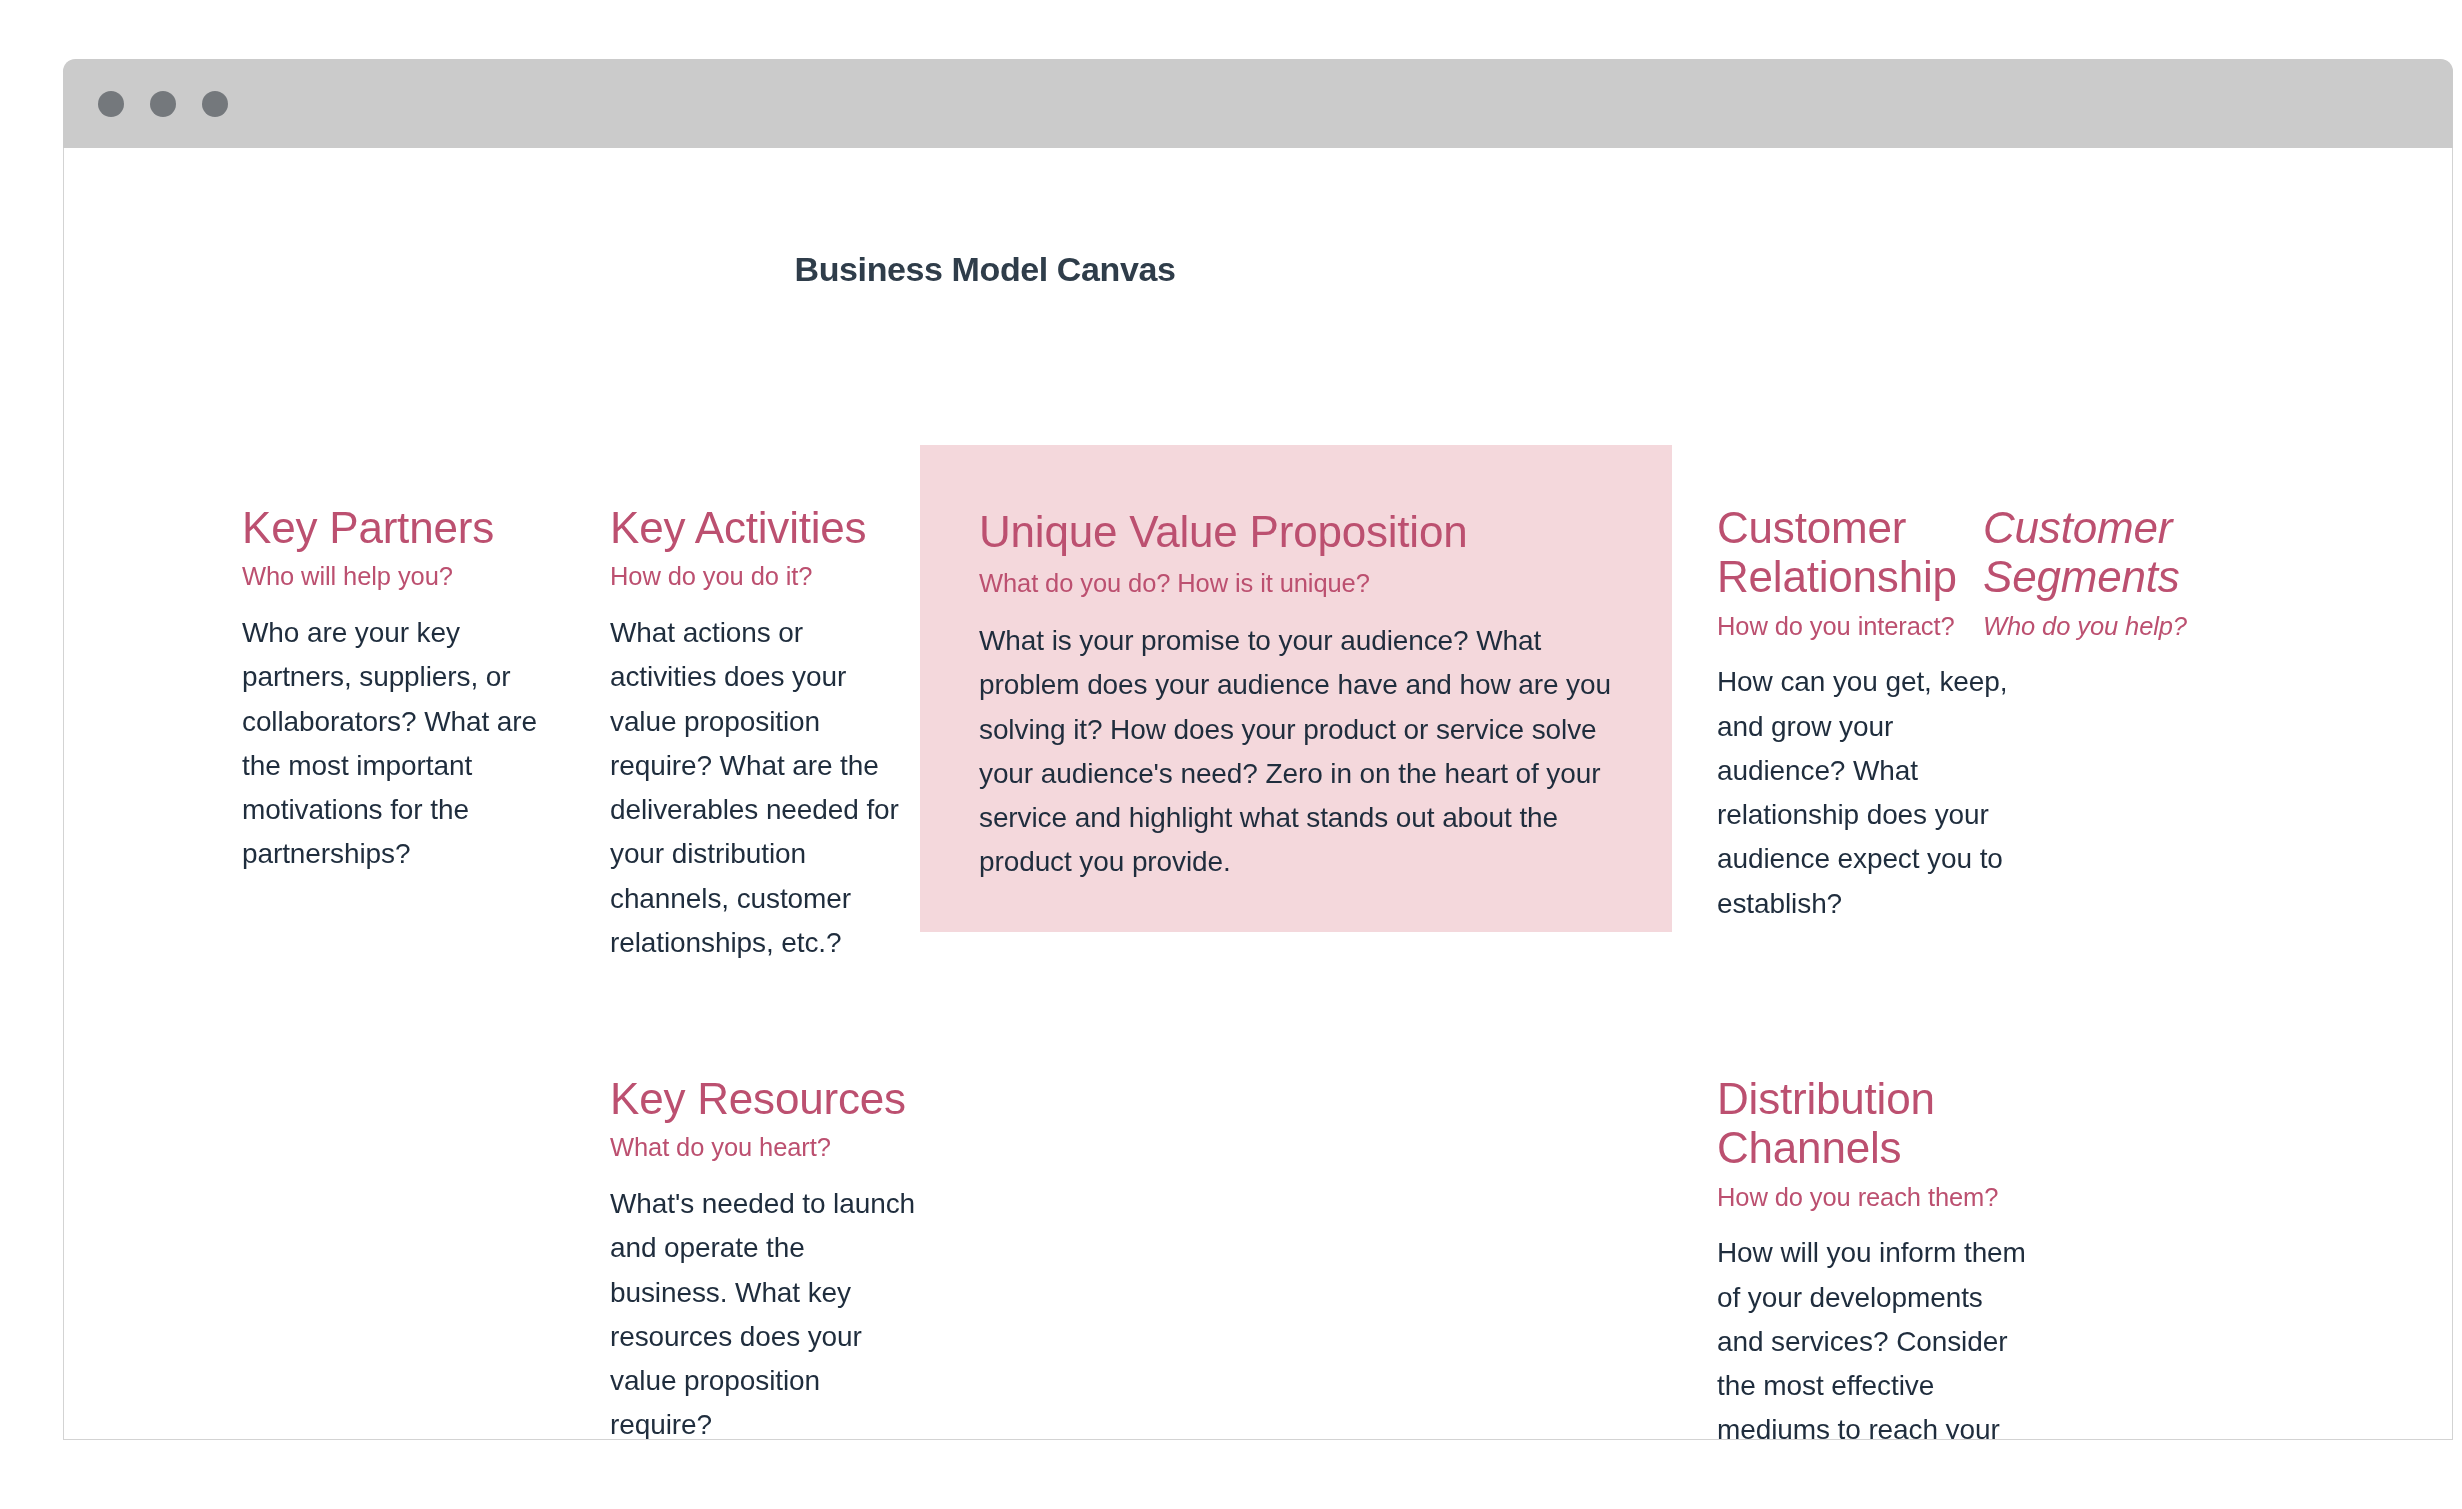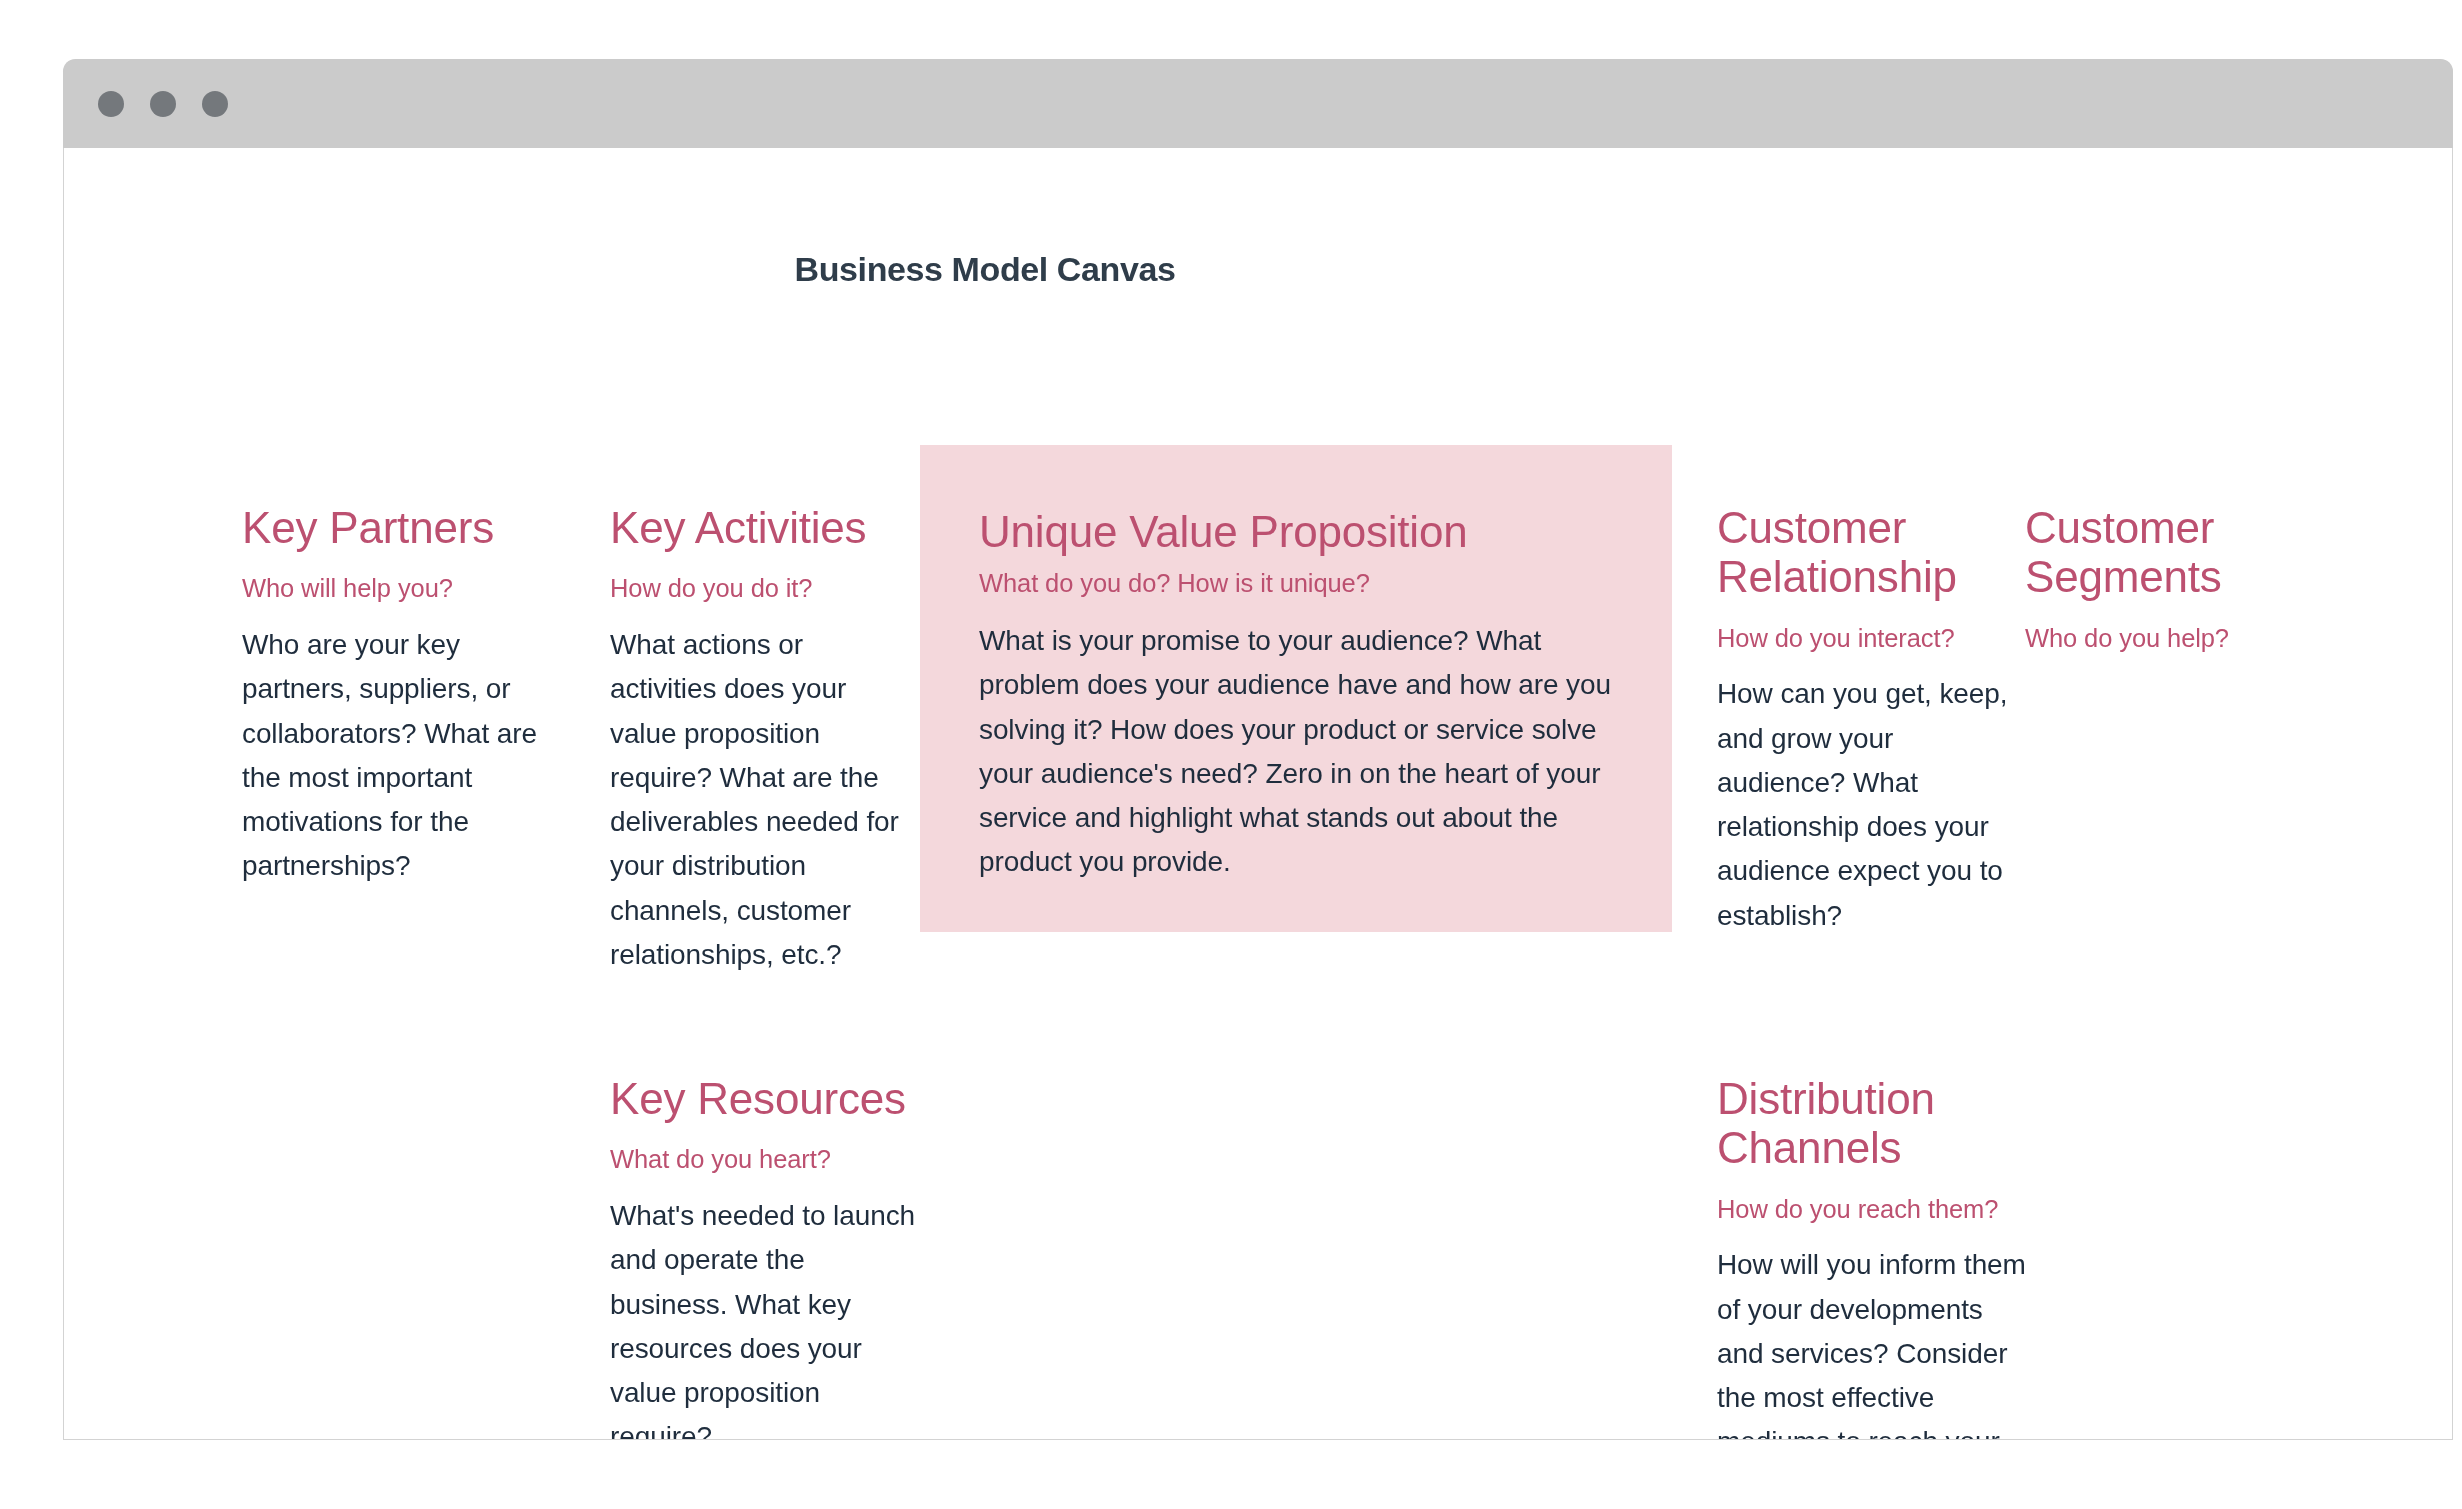--- a/index.html
+++ b/index.html
@@ -80,21 +80,21 @@
   .block { position: absolute; box-sizing: border-box; }
   .block h2 {
     margin: 0;
     font-weight: 400;
     font-size: 44px;
     line-height: 1.12;
     color: #bc5070;
     letter-spacing: -0.2px;
   }
   .block h3 {
-    margin: 22px 0 0 0;
+    margin: 10px 0 0 0;
     font-weight: 400;
     font-size: 25.5px;
     line-height: 1.16;
     color: #bc5070;
     letter-spacing: -0.1px;
   }
   .block p {
     margin: 19.3px 0 0 0;
     font-weight: 400;
     font-size: 28px;
@@ -116,21 +116,21 @@
     height: 487px;
     background: #f4d8dc;
   }
   #uvp { left: 915px; top: 359px; width: 668px; }
   #uvp h2 { font-size: 44px; }
   #uvp h3 { margin-top: 12.3px; font-size: 25.5px; }
   #uvp p  { margin-top: 21px; }
 
   #customer-relationship { left: 1653px; top: 355px;  width: 312px; }
   #distribution-channels { left: 1653px; top: 926px; width: 312px; }
-  #customer-segments     { left: 1961px; top: 355px;  width: 317px; }
+  #customer-segments     { left: 1919px; top: 355px;  width: 317px; font-style: italic; }
 </style>
 </head>
 <body>
 
 <div class="browser-window">
 
   <div class="title-bar">
     <div class="traffic-lights">
       <span class="dot"></span>
       <span class="dot"></span>

